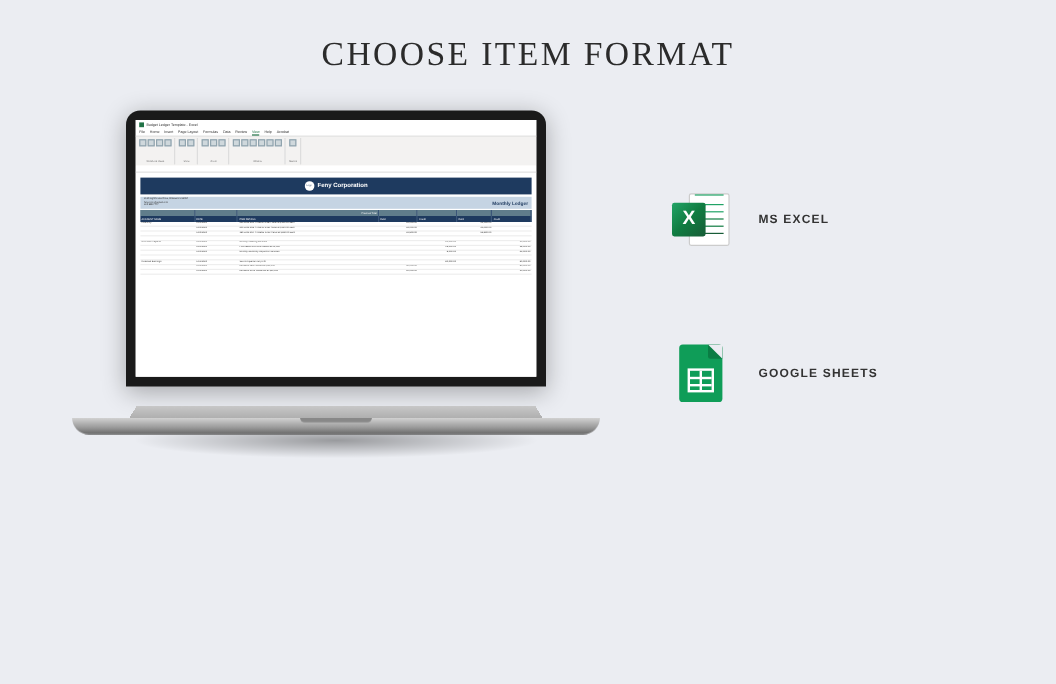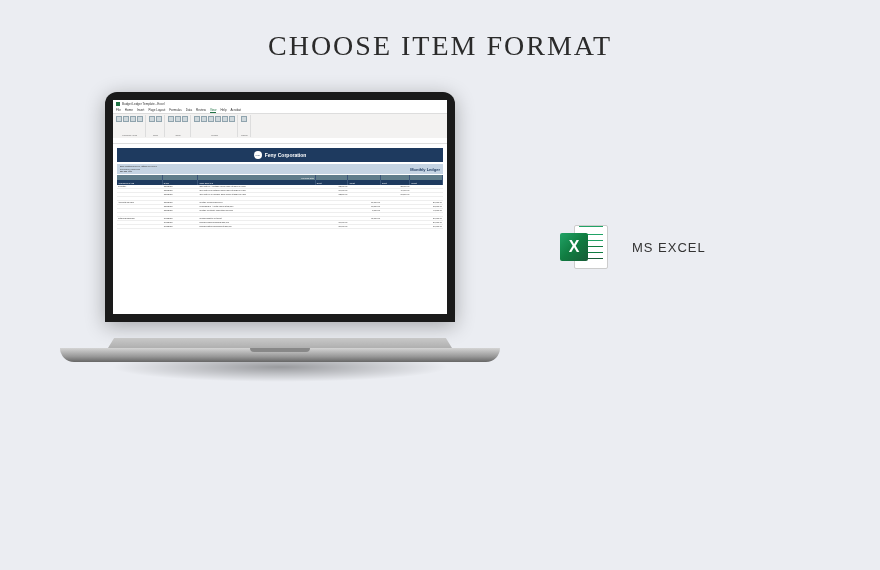--- a/index.html
+++ b/index.html
@@ -129,24 +129,24 @@
       align-items: center;
       gap: 24px;
       cursor: pointer;
     }
     .format-icon {
       width: 48px;
       height: 48px;
       position: relative;
     }
     .format-label {
-      font-size: 13px;
+      font-size: 10px;
       letter-spacing: 1px;
       color: #333;
-      font-weight: 400;
+      font-weight: 700;
     }
     
     .excel-icon-back { position: absolute; right: 0; top: 2px; width: 34px; height: 44px; background: #fff; border: 1px solid #ccc; border-radius: 2px; }
     .excel-icon-back::before, .excel-icon-back::after { content: ''; position: absolute; left: 4px; right: 4px; height: 1px; background: #21a366; }
     .excel-icon-back::before { top: 8px; box-shadow: 0 6px 0 #21a366, 0 12px 0 #107c41, 0 18px 0 #107c41, 0 24px 0 #185c37; }
     .excel-icon-front { position: absolute; left: 0; top: 10px; width: 28px; height: 28px; background: linear-gradient(135deg, #21a366 0%, #107c41 50%, #185c37 100%); border-radius: 2px; display: flex; align-items: center; justify-content: center; color: #fff; font-weight: bold; font-size: 16px; font-family: Arial; }
     
     .sheets-icon-bg { position: absolute; left: 6px; top: 0; width: 36px; height: 48px; background: #0f9d58; border-radius: 3px; }
     .sheets-icon-fold { position: absolute; right: 6px; top: 0; width: 12px; height: 12px; background: #0a7d44; border-radius: 0 3px 0 2px; }
     .sheets-icon-fold::after { content:''; position:absolute; right:0; top:0; border-style: solid; border-width: 0 12px 12px 0; border-color: transparent #ebedf2 transparent transparent; }
@@ -371,15 +371,23 @@
   </div>
 
   <div class="formats">
     <div class="format-option">
       <div class="format-icon">
         <div class="excel-icon-back"></div>
         <div class="excel-icon-front">X</div>
       </div>
       <div class="format-label">MS EXCEL</div>
     </div>
+    <div class="format-option">
+      <div class="format-icon">
+        <div class="sheets-icon-bg"></div>
+        <div class="sheets-icon-fold"></div>
+        <div class="sheets-grid"></div>
+      </div>
+      <div class="format-label">GOOGLE SHEETS</div>
+    </div>
   </div>
 
 </div>
 
 </body></html>

